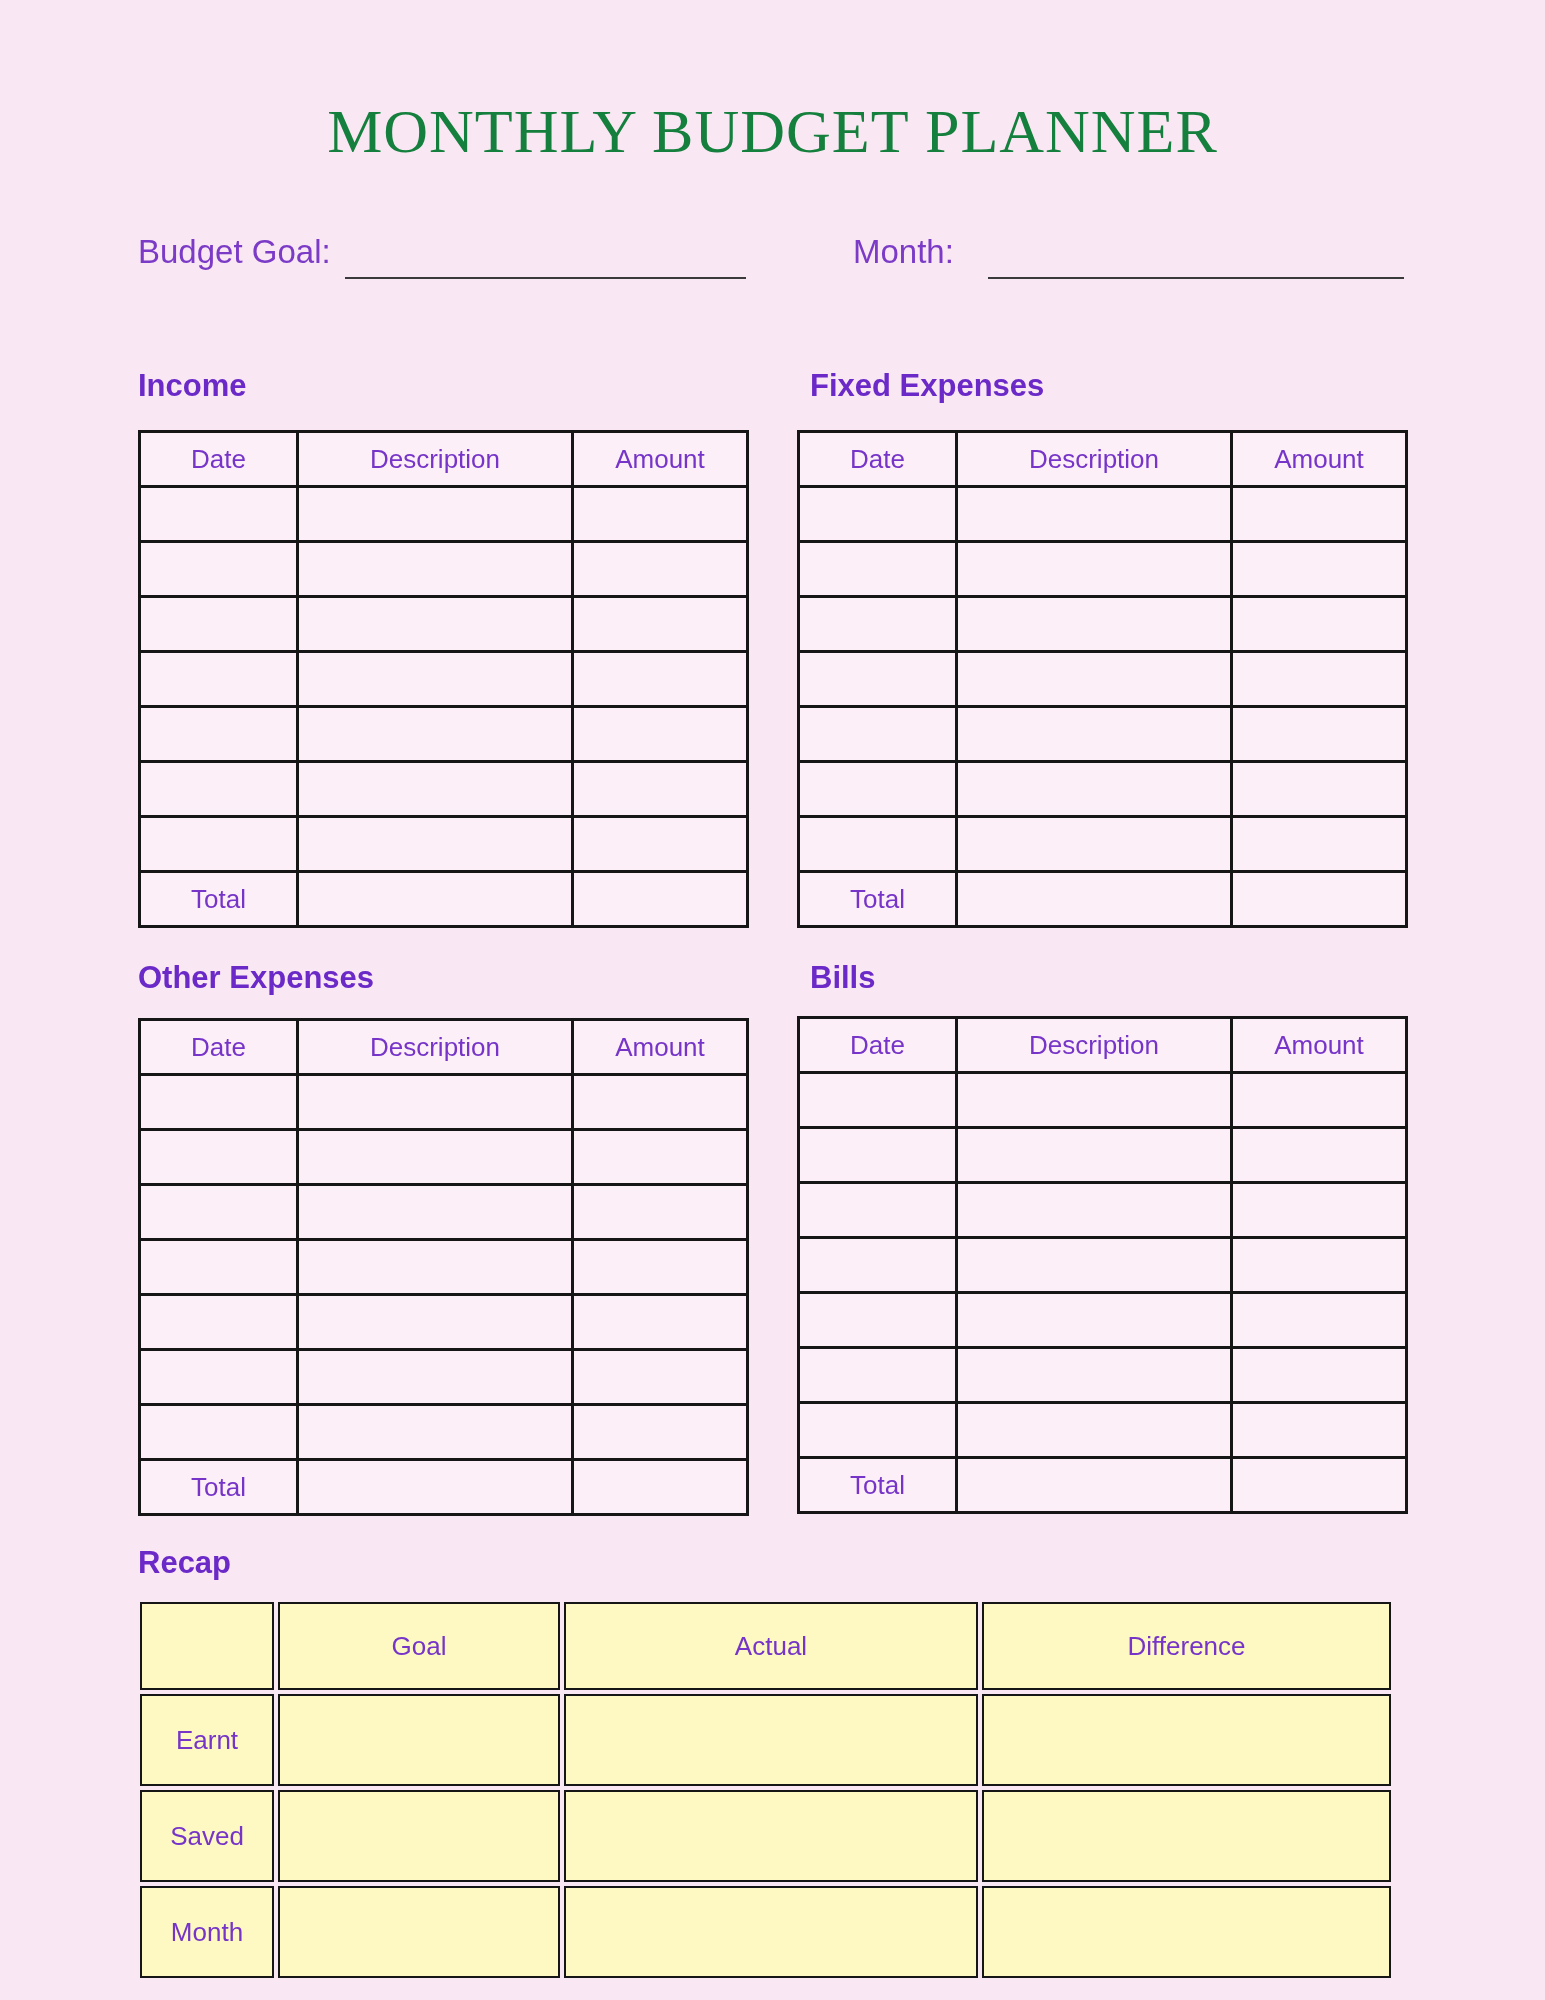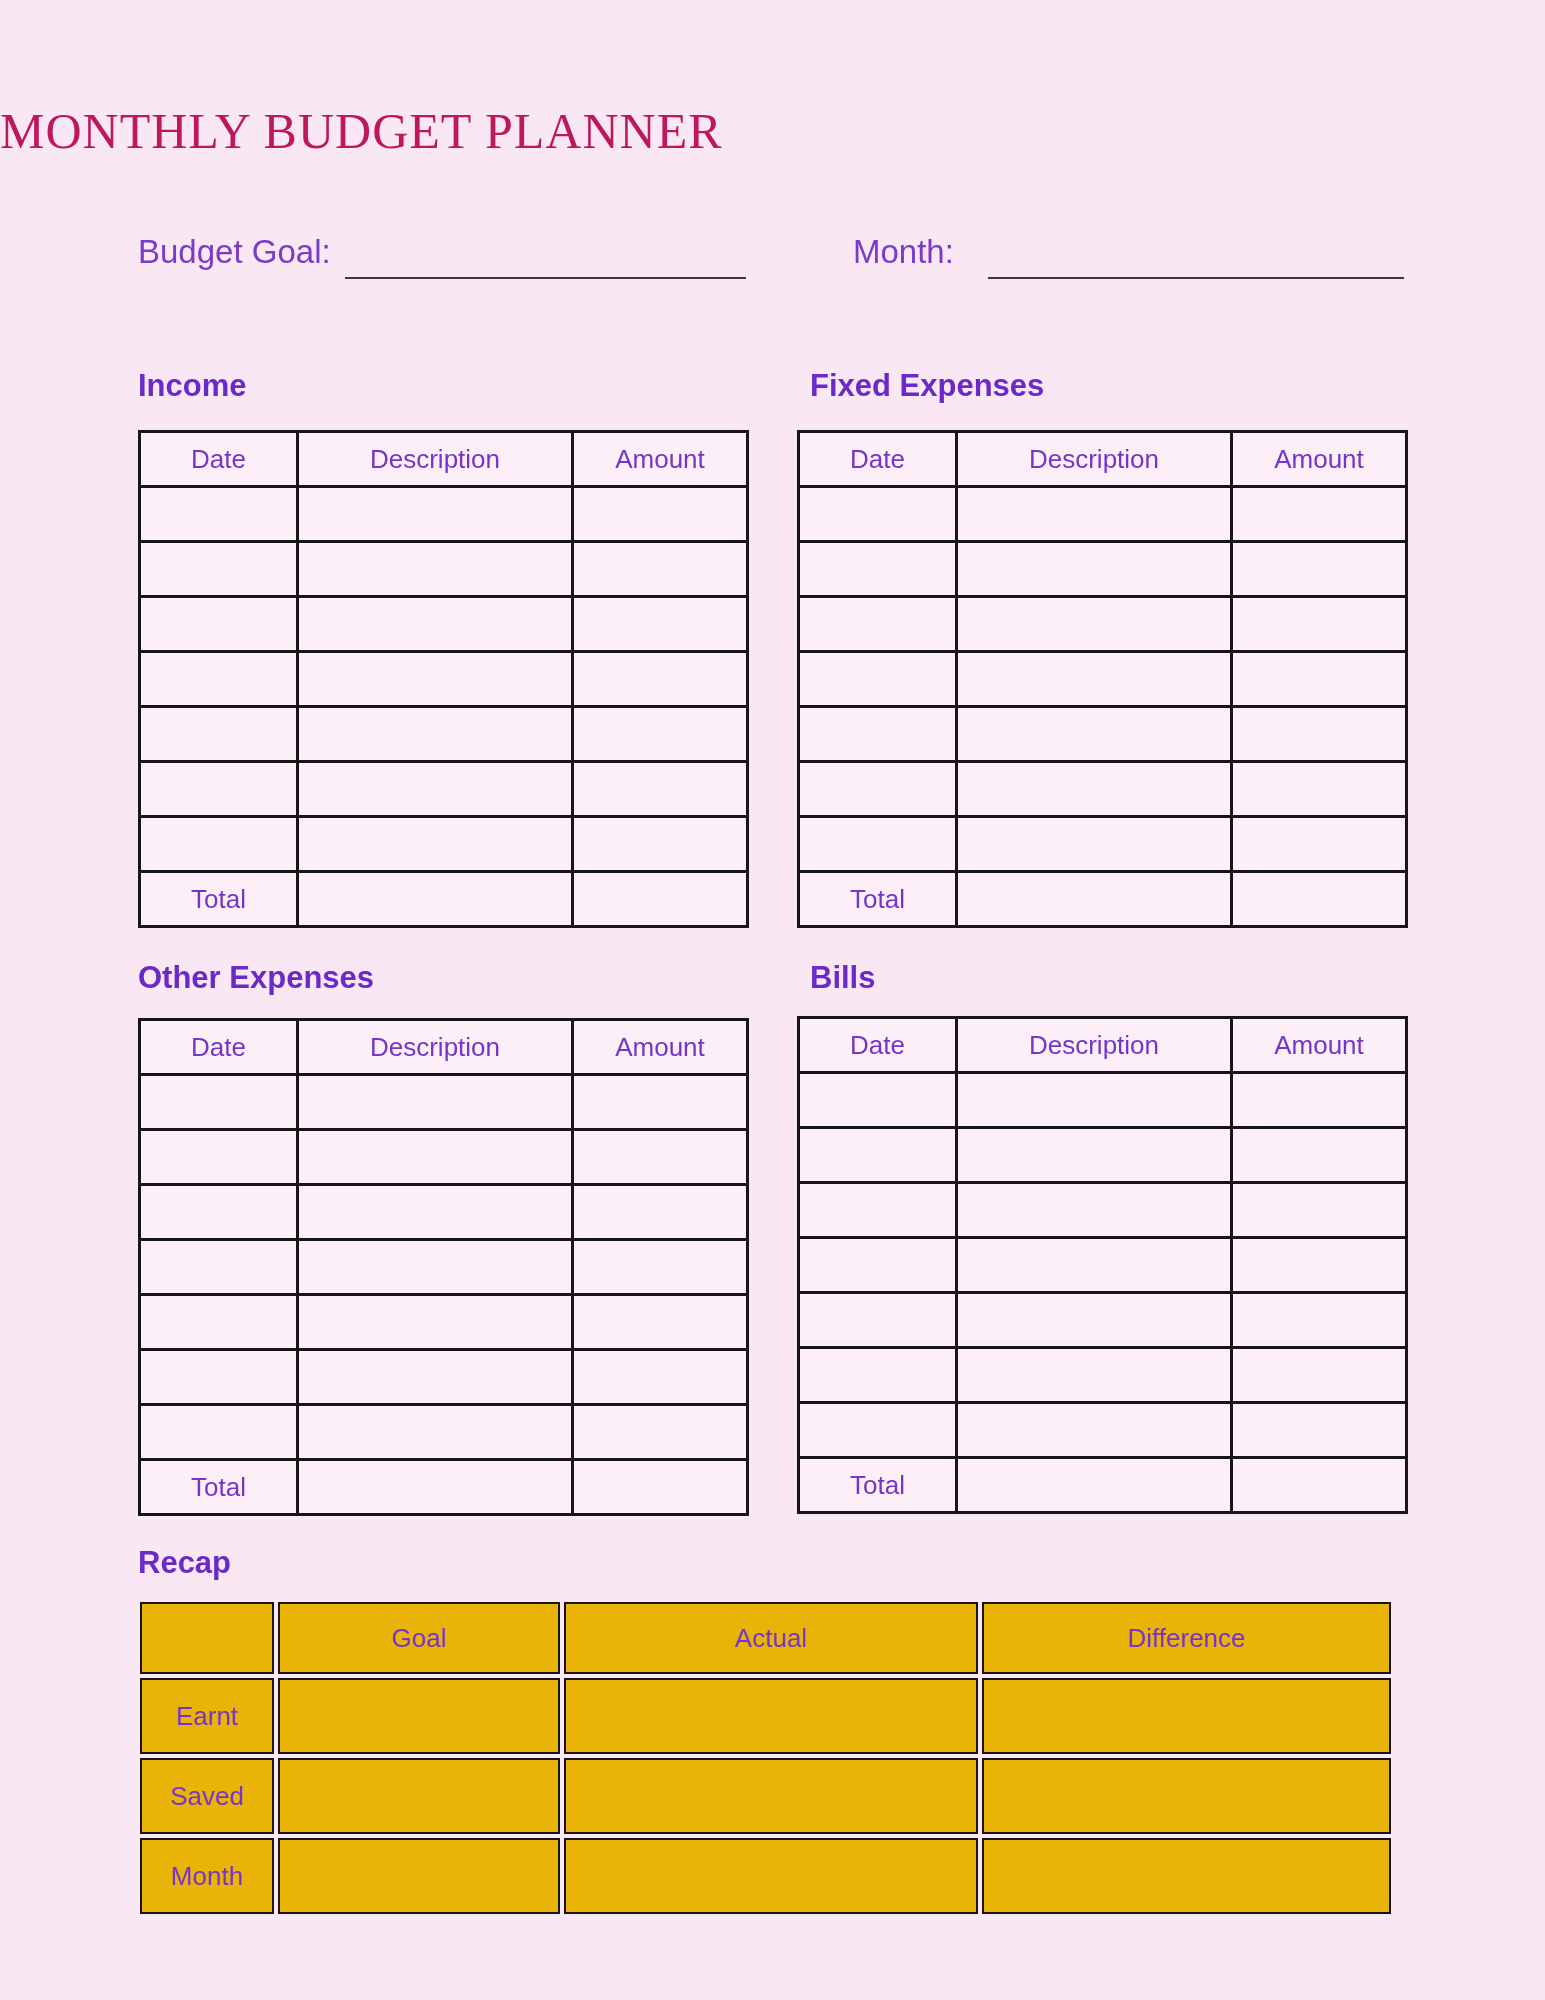--- a/index.html
+++ b/index.html
@@ -9,26 +9,27 @@
     height: 2000px;
     background: #F9E7F3;
     font-family: "Liberation Sans", sans-serif;
     overflow: hidden;
   }
   .title {
     position: absolute;
     top: 96px; left: 0;
     width: 100%;
     margin: 0;
+    text-align: center;
     font-family: "Liberation Serif", serif;
     font-weight: 400;
-    font-size: 50px;
+    font-size: 62px;
     line-height: 70px;
     letter-spacing: 1px;
-    color: #be185d;
+    color: #15803d;
   }
   .field-label {
     position: absolute;
     font-size: 33px;
     line-height: 40px;
     color: #7B3BC7;
     white-space: nowrap;
   }
   .lbl-budget-goal { left: 138px; top: 232px; }
   .lbl-month      { left: 853px; top: 232px; }
@@ -82,22 +83,22 @@
   .c-amount { width: 175px; }
 
   table.recap-table {
     border-collapse: separate;
     border-spacing: 4px;
     table-layout: fixed;
   }
   table.recap-table th,
   table.recap-table td {
     border: 2px solid #161616;
-    background: #eab308;
-    padding: 8px;
+    background: #fef9c3;
+    padding: 16px;
     vertical-align: middle;
     font-size: 26px;
     font-weight: 400;
     color: #7635C8;
   }
   table.recap-table thead th,
   table.recap-table thead td { height: 52px; }
   table.recap-table tbody th,
   table.recap-table tbody td { height: 56px; }
   .c-rlabel { width: 134px; }

